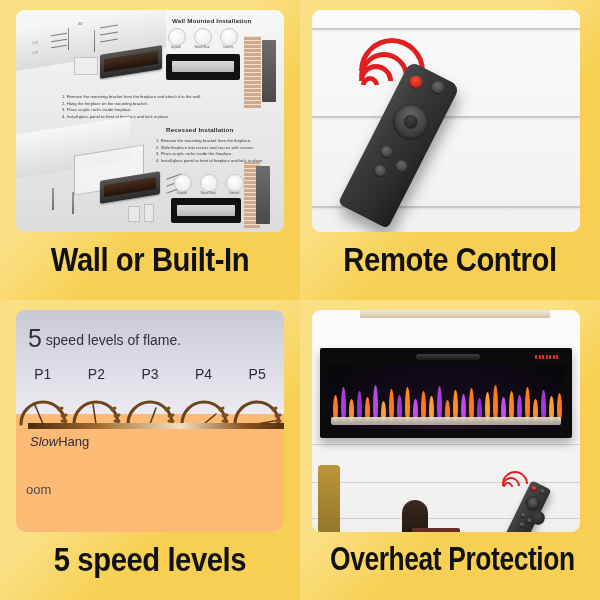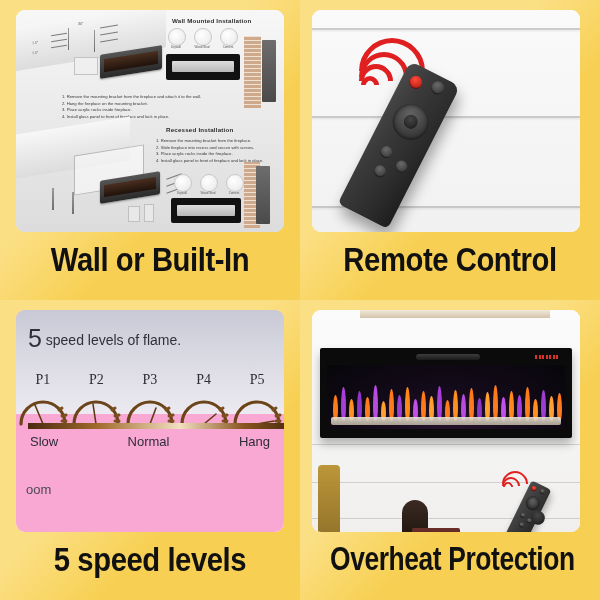--- a/index.html
+++ b/index.html
@@ -75,35 +75,35 @@
   .btn{position:absolute;border-radius:50%;background:radial-gradient(circle at 38% 32%,#6a6a6a,#2a2a2a);
      box-shadow:inset 0 -1px 1px rgba(0,0,0,.6);}
   .btn.red{background:radial-gradient(circle at 38% 32%,#ff4b3a,#a31208);}
   .dpad{position:absolute;left:10px;top:36px;width:36px;height:36px;border-radius:50%;
      background:radial-gradient(circle at 40% 32%,#636363,#242424);
      box-shadow:inset 0 0 4px rgba(0,0,0,.8);}
   .dpad:after{content:"";position:absolute;left:11px;top:11px;width:14px;height:14px;border-radius:50%;
      background:radial-gradient(circle at 40% 35%,#454545,#161616);}
 
   
-  .speedcard{position:absolute;inset:0;background:#f9a8d4;}
+  .speedcard{position:absolute;inset:0;background:#fdba74;}
   .sc-top{position:absolute;left:0;top:0;width:100%;height:104px;
      background:linear-gradient(180deg,#c9c9d6 0%,#d8d8e2 40%,#eceaf0 100%);}
   .sc-h{position:absolute;left:12px;top:14px;color:#30303a;}
   .sc-h .big{font-size:25px;vertical-align:-2px;}
   .sc-h .rest{font-size:14px;}
-  .plabels{position:absolute;left:0;top:62px;width:100%;display:flex;font-family:Liberation Serif, serif;}
+  .plabels{position:absolute;left:0;top:56px;width:100%;display:flex;}
   .plabels span{flex:1;text-align:center;font-size:14px;color:#2d2d38;}
   .gauges{position:absolute;left:0;top:82px;width:100%;height:36px;display:flex;}
   .gauge{flex:1;position:relative;}
   .bar{position:absolute;left:12px;top:113px;width:276px;height:6px;
      background:linear-gradient(90deg,#4b2a10,#a06a2c 25%,#f2e0c0 55%,#8a5520 78%,#3a2008);}
   .slabels{position:absolute;left:0;top:124px;width:100%;display:flex;padding:0 14px;box-sizing:border-box;}
   .slabels span{font-size:13px;color:#2d2d38;}
-  .slabels .s1{flex:0 0 auto;} .slabels .s2{flex:1;text-align:center;} .slabels .s3{flex:0 0 auto;}
+  .slabels .s1{flex:0 0 auto;font-style:italic;} .slabels .s2{flex:1;text-align:center;} .slabels .s3{flex:0 0 auto;}
   .oom{position:absolute;left:10px;top:172px;font-size:13px;color:#4a4a52;}
 
   
   .room{position:absolute;inset:0;background:linear-gradient(180deg,#fbfbfb,#f0efee);}
   .mantel{position:absolute;left:48px;top:0px;width:190px;height:8px;
      background:linear-gradient(180deg,#efe6d6,#cdbf a8);background:linear-gradient(180deg,#f2e9d9,#d2c4ac);}
   .unit{position:absolute;left:8px;top:38px;width:252px;height:90px;background:#0b0b0b;border-radius:2px;
      box-shadow:0 6px 10px rgba(0,0,0,.28);}
   .unit .glass{position:absolute;left:7px;top:17px;right:7px;bottom:9px;
      background:radial-gradient(ellipse at 50% 120%,#2a1330 0%,#120a18 55%,#07060a 100%);overflow:hidden;}
@@ -324,21 +324,20 @@
                   <line x1="47" y1="29" x2="51" y2="29"></line>
               </g>
               <line x1="28" y1="32" x2="45" y2="29" stroke="#5d3a13" stroke-width="1.6" stroke-linecap="round"></line>
             </svg>
           </div>
         </div>
 
         <div class="bar"></div>
         <div class="slabels">
           <span class="s1">Slow</span>
-          <span class="s2">Normal</span>
           <span class="s3">Hang</span>
         </div>
         <div class="oom">oom</div>
       </div>
     </div>
     <div class="cap">5 speed levels</div>
   </div>
 
   <div class="quad q-br">
     <div class="photo">

